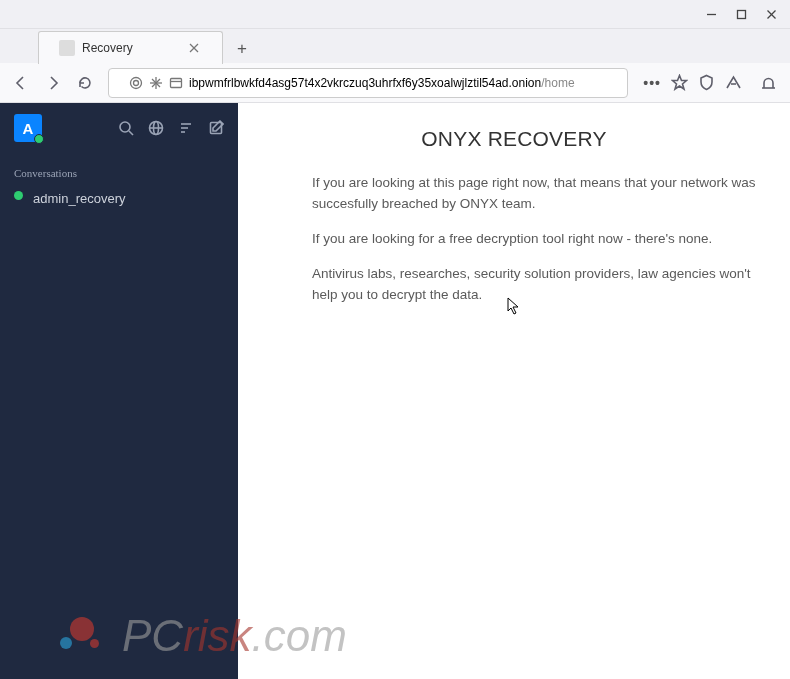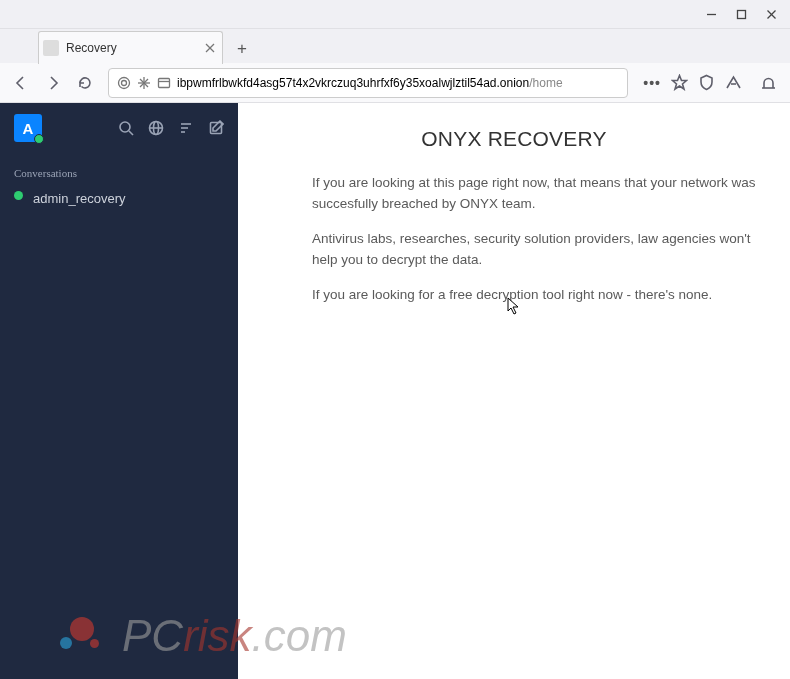--- a/index.html
+++ b/index.html
@@ -5,31 +5,31 @@
 * { margin: 0; padding: 0; box-sizing: border-box; }
 body { font-family: "Segoe UI", Arial, sans-serif; width: 790px; height: 679px; overflow: hidden; background: #fff; position: relative; }
 
 
 .titlebar { height: 29px; background: #f0f0f4; display: flex; justify-content: flex-end; align-items: center; padding-right: 4px; border-bottom: 1px solid #e0e0e4; }
 .win-btn { width: 30px; height: 24px; display: flex; align-items: center; justify-content: center; color: #555; font-size: 12px; cursor: pointer; }
 .win-btn svg { width: 11px; height: 11px; stroke: #444; stroke-width: 1.3; fill: none; }
 
 
 .tabbar { height: 34px; background: #f0f0f4; display: flex; align-items: flex-end; padding-left: 38px; position: relative; }
-.tab { height: 33px; min-width: 185px; background: #f9f9fb; border: 1px solid #ccc; border-bottom: none; border-radius: 3px 3px 0 0; display: flex; align-items: center; padding: 0 4px; position: relative; top: 1px; font-size: 12px; color: #333; }
+.tab { height: 33px; min-width: 185px; background: #f9f9fb; border: 1px solid #ccc; border-bottom: none; border-radius: 3px 3px 0 0; display: flex; align-items: center; padding: 0 20px; position: relative; top: 1px; font-size: 12px; color: #333; }
 .tab-favicon { width: 16px; height: 16px; background: #ddd; margin-right: 7px; border-radius: 2px; }
 .tab-label { flex: 1; }
 .tab-close { width: 16px; height: 16px; display: flex; align-items: center; justify-content: center; color: #666; font-size: 14px; cursor: pointer;}
 .newtab { width: 28px; height: 28px; display: flex; align-items: center; justify-content: center; color: #555; font-size: 17px; margin-left: 5px; cursor: pointer; }
 
 
 .navbar { height: 40px; background: #f9f9fb; border-bottom: 1px solid #e0e0e4; display: flex; align-items: center; padding: 0 7px; gap: 4px; }
 .nav-btn { width: 28px; height: 28px; display: flex; align-items: center; justify-content: center; color: #555; cursor: pointer; }
 .nav-btn svg { width: 16px; height: 16px; stroke: #5f5f6b; stroke-width: 1.6; fill: none; }
-.addrbar { flex: 1; height: 30px; background: #fff; border: 1px solid #ccc; border-radius: 4px; display: flex; align-items: center; padding: 0 8px; margin: 0 5px; font-size: 12px; color: #777; gap: 6px; }
+.addrbar { flex: 1; height: 30px; background: #fff; border: 1px solid #ccc; border-radius: 4px; display: flex; align-items: center; padding: 0 20px; margin: 0 5px; font-size: 12px; color: #777; gap: 6px; }
 .addr-icons { display: flex; align-items: center; gap: 6px; }
 .addr-icons svg { width: 14px; height: 14px; stroke: #777; stroke-width: 1.3; fill: none; }
 .addr-text { flex: 1; white-space: nowrap; overflow: hidden; }
 .addr-domain { color: #000; }
 .addr-path { color: #888; }
 .right-icons { display: flex; align-items: center; gap: 10px; padding: 0 6px; }
 .right-icons .dots { letter-spacing: 1px; color: #555; font-weight: bold; font-size: 14px;}
 .right-icons svg { width: 17px; height: 17px; stroke: #5f5f6b; stroke-width: 1.6; fill: none; }
 
 
@@ -184,22 +184,22 @@
     </div>
     <div class="side-label">Conversations</div>
     <div class="conv-item">
       <span class="dot-online"></span>
       <span>admin_recovery</span>
     </div>
   </div>
   <div class="main">
     <h1>ONYX RECOVERY</h1>
     <p>If you are looking at this page right now, that means that your network was succesfully breached by ONYX team.</p>
+    <p>If you are looking for a free decryption tool right now - there's none.</p>
     <p>Antivirus labs, researches, security solution providers, law agencies won't help you to decrypt the data.</p>
-    <p>If you are looking for a free decryption tool right now - there's none.</p>
   </div>
 </div>
 
 <div class="watermark">
   <div class="wm-logo">
     <div class="wm-circle wm-c1"></div>
     <div class="wm-circle wm-c2"></div>
     <div class="wm-circle wm-c3"></div>
   </div>
   <div class="wm-text">

